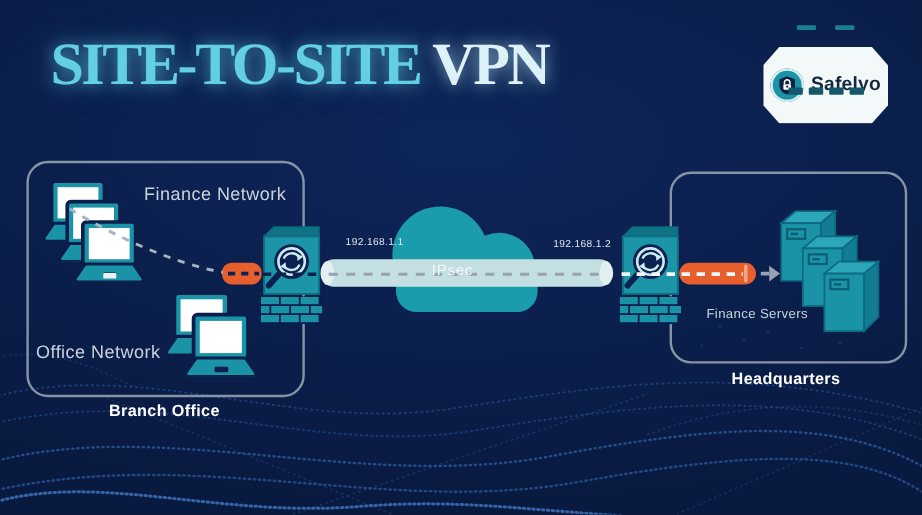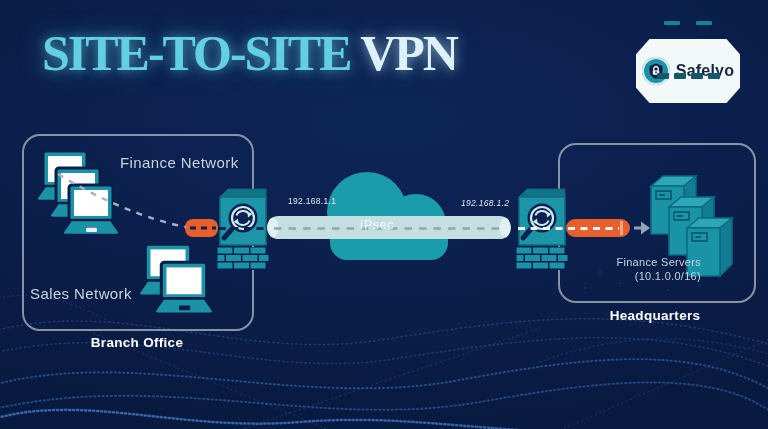--- a/index.html
+++ b/index.html
@@ -30,21 +30,21 @@
   .badge-tabs-top{position:absolute;left:636px;top:21px;width:104px;display:flex;justify-content:center;gap:16px;z-index:4;}
   .badge-tabs-top span{width:16px;height:4px;background:#1a7f93;border-radius:1px;}
   .badge-tabs-bottom{position:absolute;left:636px;top:73px;width:104px;display:flex;justify-content:center;gap:5px;z-index:4;}
   .badge-tabs-bottom span{width:12px;height:6px;background:#15576b;border-radius:1px;}
   
   .net-label{font-size:15px;color:#c9d3dc;letter-spacing:.4px;}
   .site-label{font-size:13.5px;font-weight:bold;color:#ffffff;letter-spacing:.3px;text-align:center;}
   .ip-label{font-size:8.5px;color:#dfe6ec;letter-spacing:.3px;}
   .pipe-label{font-size:12.5px;font-weight:normal;color:#f2fafb;letter-spacing:.6px;text-align:center;}
   .cloud-label{font-size:14.5px;font-weight:bold;color:#ffffff;letter-spacing:.5px;text-align:center;}
-  .servers-label{font-size:11px;color:#c9d3dc;letter-spacing:.3px;text-align:right;line-height:1.3;}
+  .servers-label{font-size:11px;color:#c9d3dc;letter-spacing:.3px;text-align:center;line-height:1.3;}
 </style>
 </head>
 <body>
 
 <div class="stage">
 
   <svg id="wave-layer" viewBox="0 0 768 429" xmlns="http://www.w3.org/2000/svg">
     <g fill="none" stroke-linecap="round">
       <path d="M-10,332 C120,296 240,362 380,340 C500,322 620,300 778,347" stroke="#2e62a8" stroke-width="1.5" stroke-dasharray="1 3.6" opacity=".5"></path>
       <path d="M-10,354 C140,318 260,382 400,358 C540,336 660,322 778,370" stroke="#2e62a8" stroke-width="1.6" stroke-dasharray="1 3.4" opacity=".45"></path>
@@ -185,26 +185,25 @@
       <span></span>
     </div>
   <div class="badge-tabs-bottom">
       <span></span>
       <span></span>
       <span></span>
       <span></span>
     </div>
 
   <div class="txt net-label" style="left:120px;top:154px;">Finance Network</div>
-  <div class="txt net-label" style="left:30px;top:285px;">Sales Network</div>
+  <div class="txt net-label" style="left:30px;top:285px;">Office Network</div>
   <div class="txt site-label" style="left:22px;top:335px;width:230px;">Branch Office</div>
   <div class="txt site-label" style="left:558px;top:308px;width:194px;">Headquarters</div>
 
   <div class="txt servers-label" style="left:561px;top:255px;width:140px;">
     <div>Finance Servers</div>
-    <div>(10.1.0.0/16)</div>
   </div>
 
   <div class="txt ip-label" style="left:288px;top:196px;">192.168.1.1</div>
-  <div class="txt ip-label" style="left:461px;top:198px;font-style:italic;">192.168.1.2</div>
+  <div class="txt ip-label" style="left:461px;top:198px;">192.168.1.2</div>
   <div class="txt pipe-label" style="left:342px;top:218px;width:70px;">IPsec</div>
 
 </div>
 
 </body></html>

